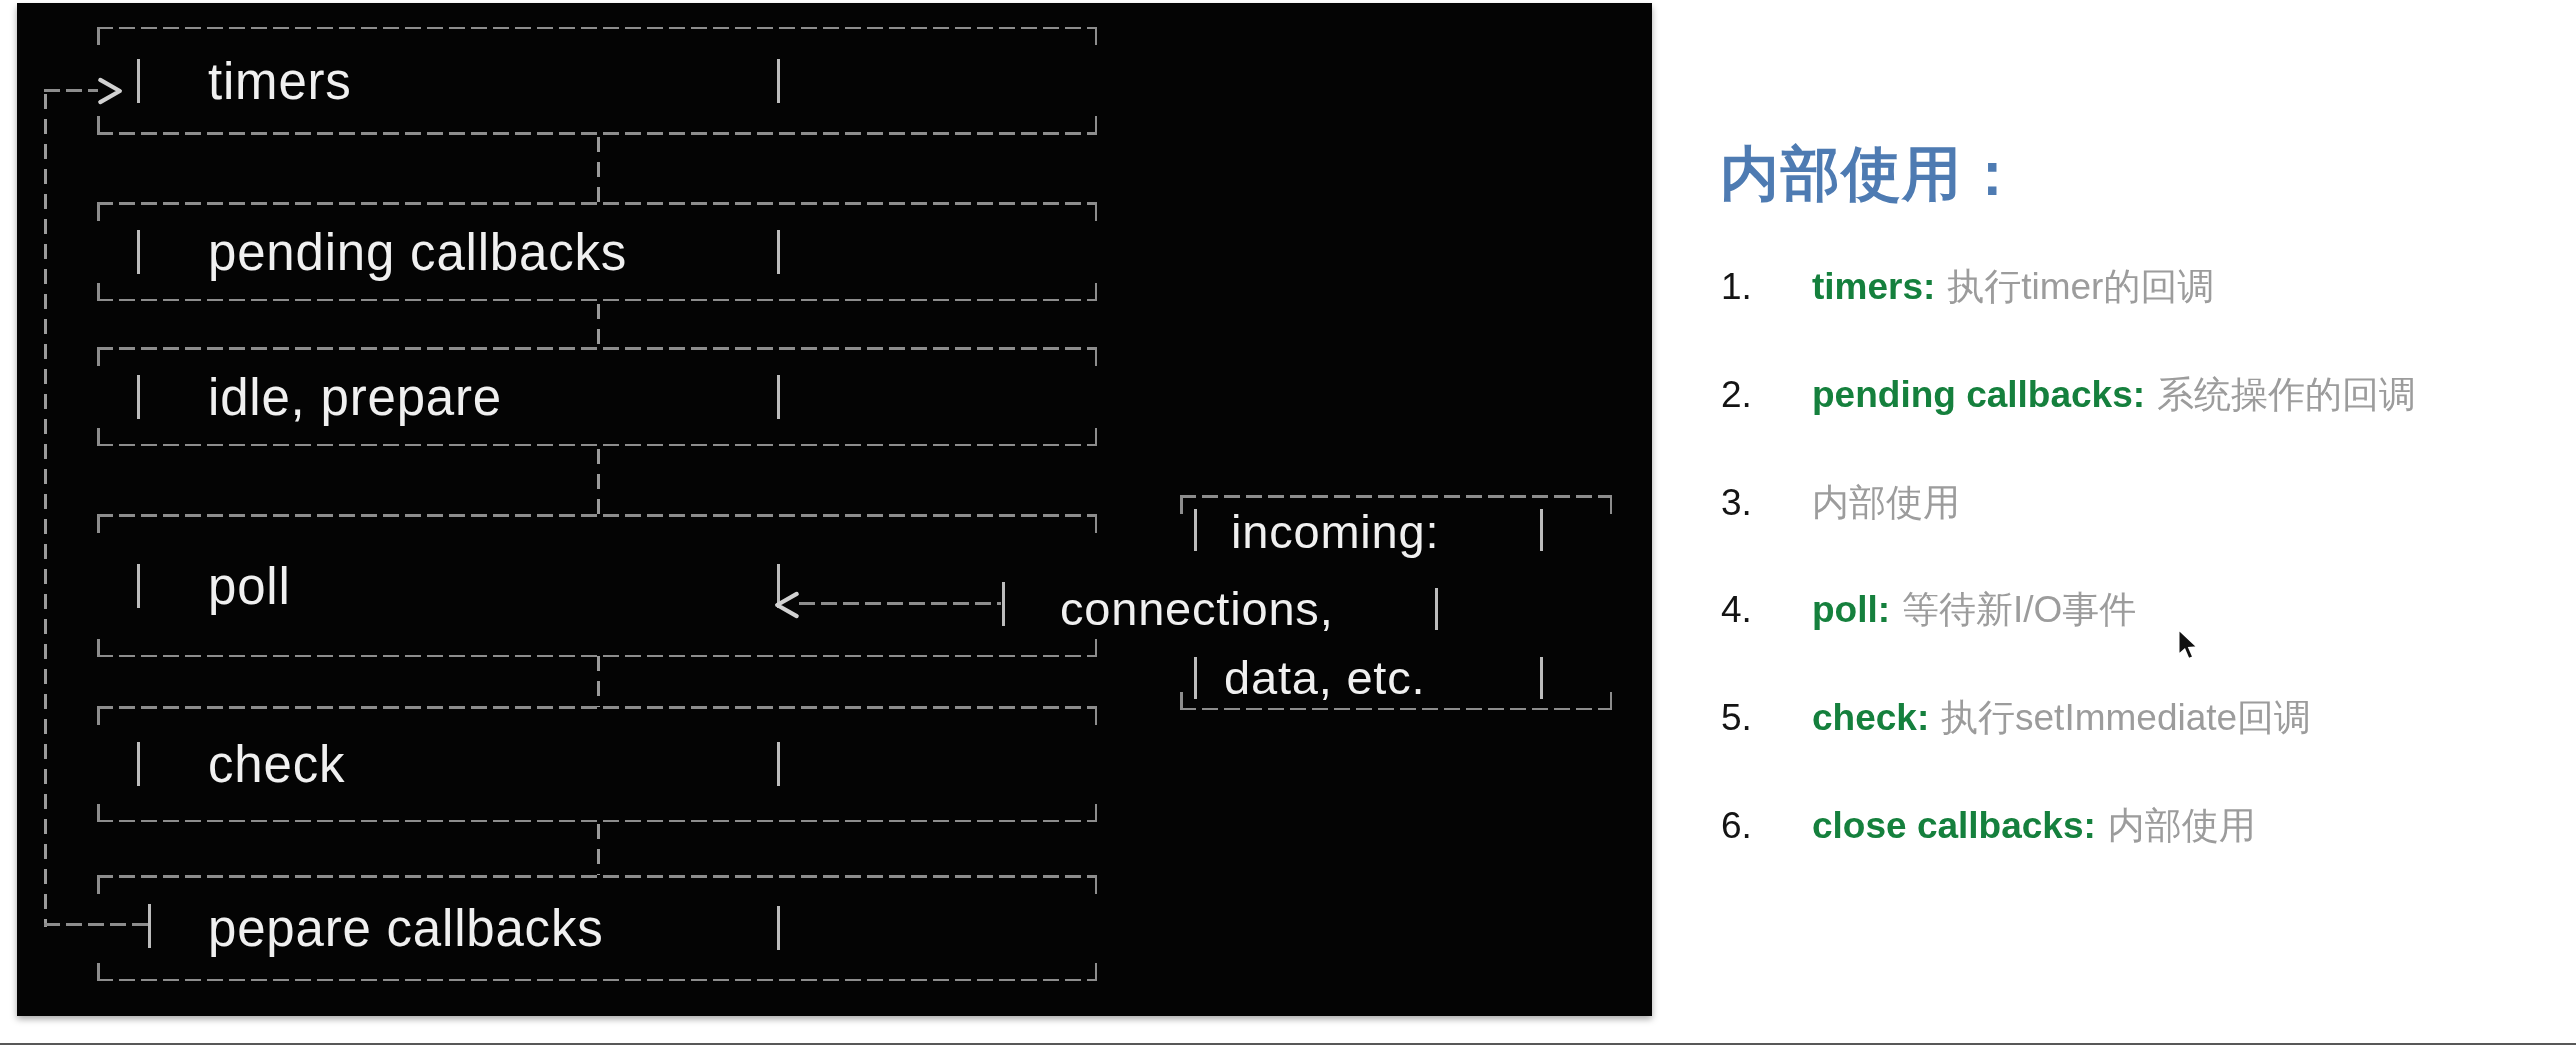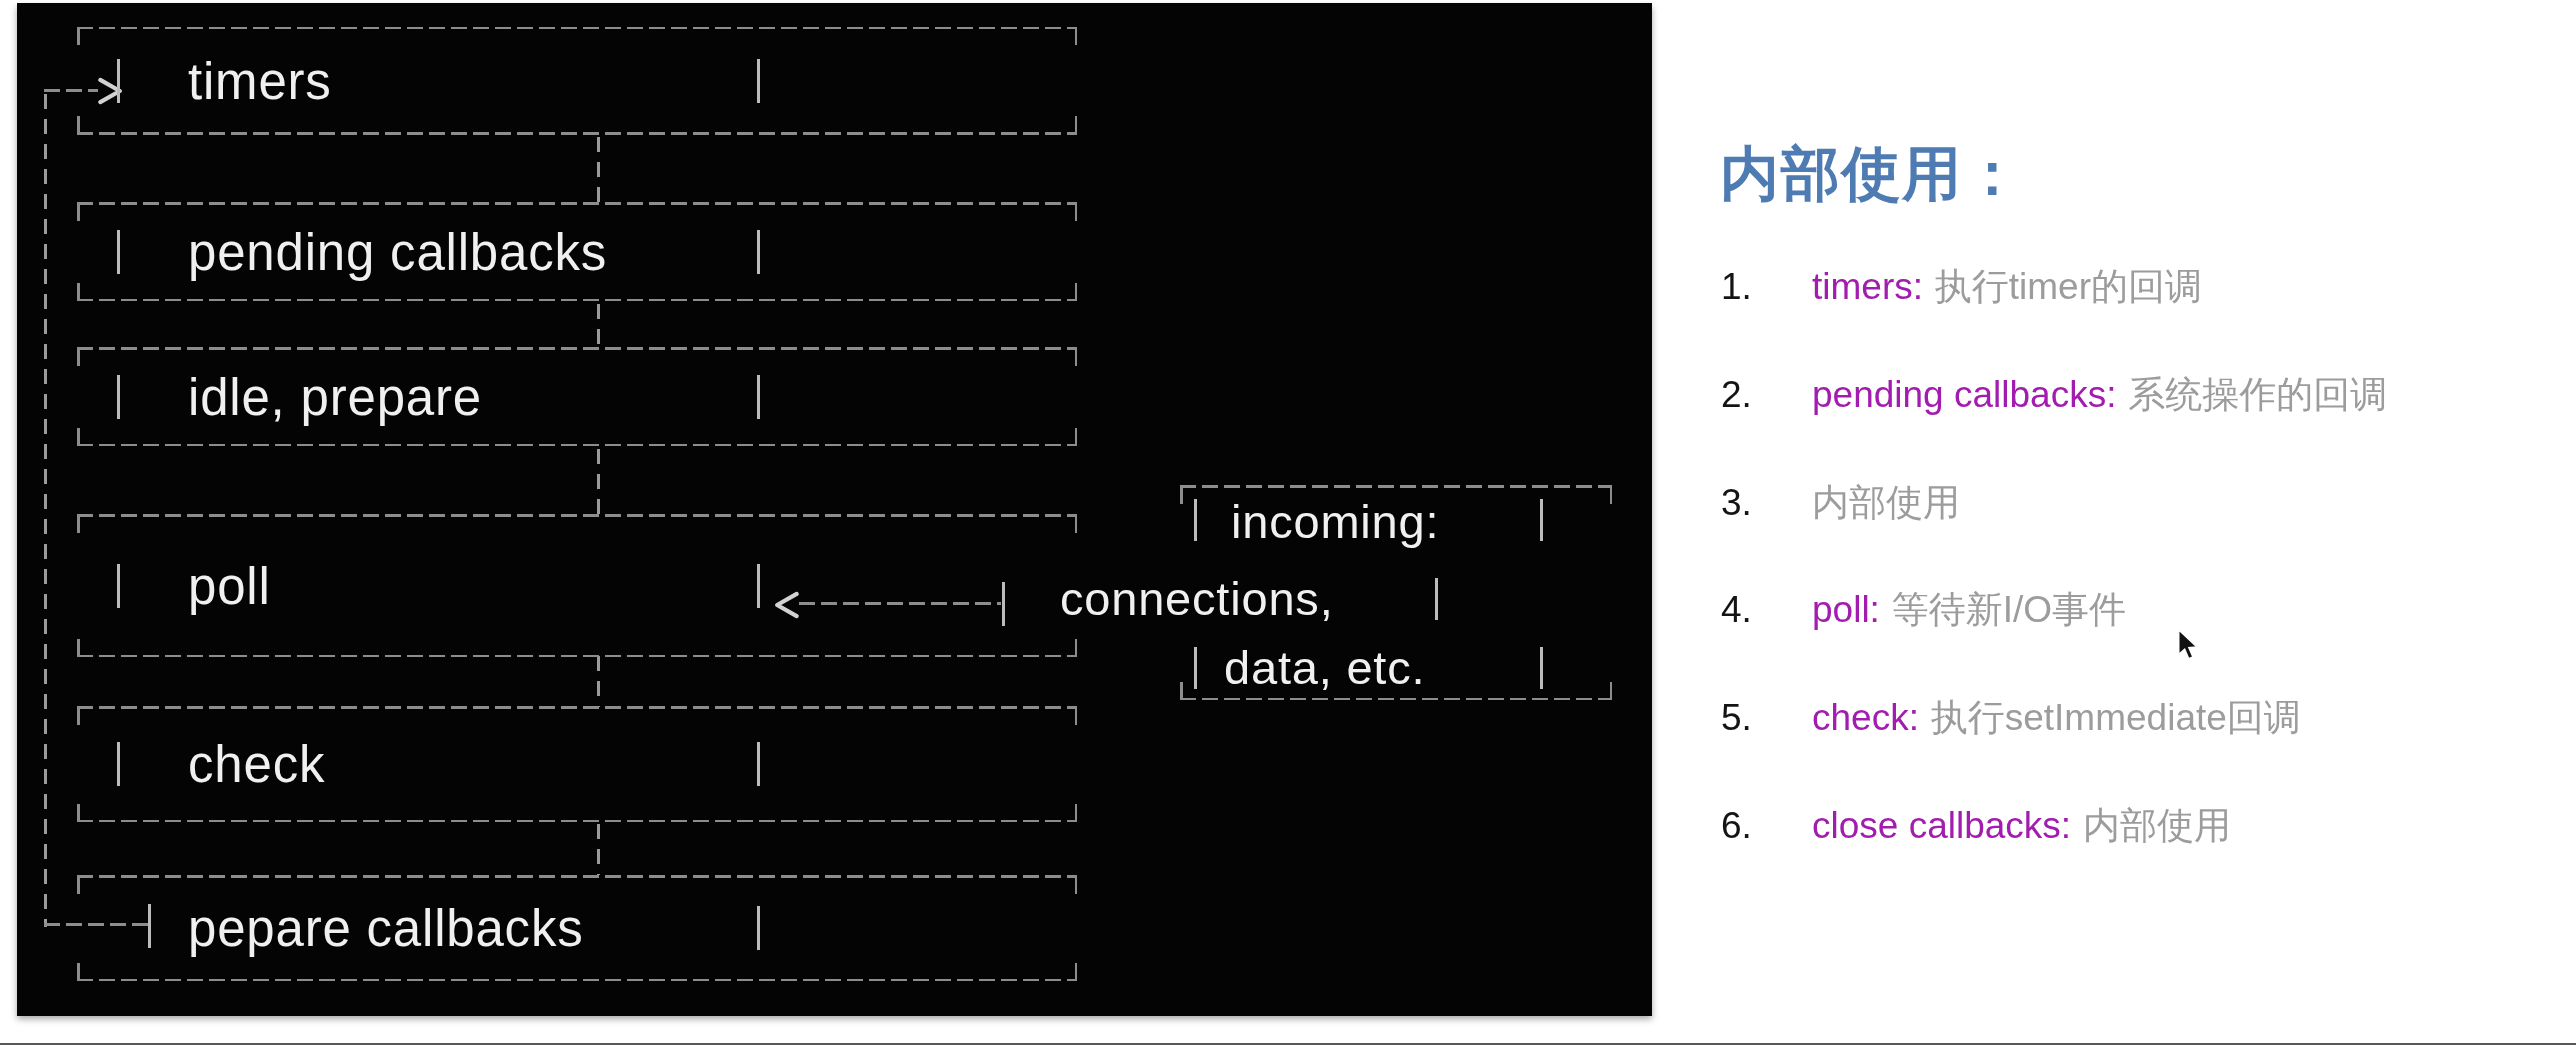--- a/index.html
+++ b/index.html
@@ -13,42 +13,42 @@
 
   
   .hd{position:absolute;height:2.5px;
       background:repeating-linear-gradient(90deg,#8d8d8d 0 16px,transparent 16px 22px);}
   .vd{position:absolute;width:2.5px;
       background:repeating-linear-gradient(180deg,#9b9b9b 0 15px,transparent 15px 25px);}
   .tick{position:absolute;width:2.5px;height:44px;background:#bcbcbc;}
   .nub{position:absolute;width:2.5px;height:18.5px;background:#8d8d8d;}
 
   
-  .box{position:absolute;left:60px;width:1000px;}
+  .box{position:absolute;left:80px;width:1000px;}
   .box .bt{position:absolute;left:0;top:0;width:100%;}
   .box .bb{position:absolute;left:0;bottom:0;width:100%;}
   .box .nub.tl{left:0;top:0;} .box .nub.tr{right:0;top:0;}
   .box .nub.bl{left:0;bottom:0;} .box .nub.br{right:0;bottom:0;}
   .box .tick{top:50%;transform:translateY(-50%);}
   .box .tick.l{left:40px;} .box .tick.r{left:680px;}
   .lbl{position:absolute;color:#f0f0f0;font-size:51px;white-space:nowrap;
        letter-spacing:0.8px;}
   .box .lbl{left:111px;top:50%;transform:translateY(-50%);}
 
   
-  .inbox{position:absolute;left:1163px;top:482px;width:432px;height:215px;}
+  .inbox{position:absolute;left:1163px;top:492px;width:432px;height:215px;}
   .inbox .lbl{font-size:47px;}
 
   
   .title{position:absolute;left:1720px;top:135px;font-size:59px;font-weight:bold;
          color:#4e7bb2;letter-spacing:1.7px;}
   .item{position:absolute;left:1721px;width:843px;display:flex;align-items:flex-start;
         font-size:37px;line-height:56px;white-space:nowrap;}
   .item .num{width:91px;color:#141414;}
-  .item .term{font-weight:normal;color:#a21caf;margin-right:11.8px;}
+  .item .term{font-weight:bold;color:#15803d;margin-right:11.8px;}
   .item .desc{color:#9c9c9c;}
 
   .bottom-line{position:absolute;left:0;bottom:0;width:100%;height:2.5px;background:#585858;}
   svg{display:block;}
 </style>
 </head>
 <body>
 
 <div class="stage">
 

